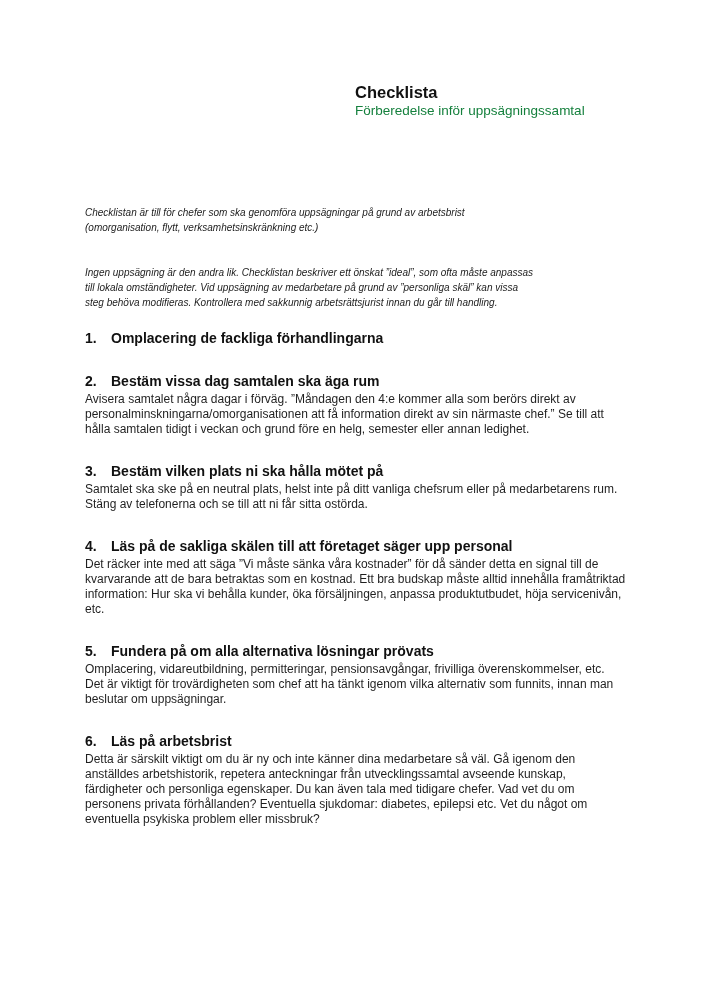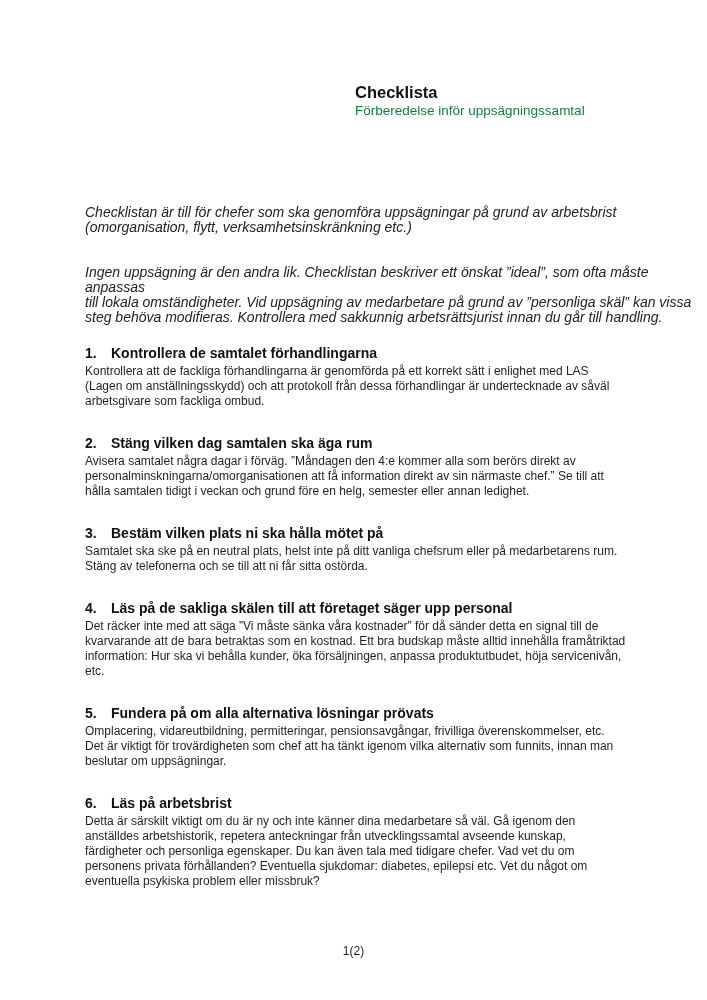--- a/index.html
+++ b/index.html
@@ -35,21 +35,21 @@
   }
   .content {
     position: absolute;
     left: 85px;
     top: 205px;
     width: 610px;
   }
   p.intro {
     margin: 0;
     font-style: italic;
-    font-size: 14px;
+    font-size: 10px;
     line-height: 15px;
     white-space: pre-line;
     color: #222222;
   }
   p.intro + p.intro {
     margin-top: 30px;
   }
   section.item {
     margin-top: 26px;
   }
@@ -99,31 +99,28 @@
 
     <p class="intro">Checklistan är till för chefer som ska genomföra uppsägningar på grund av arbetsbrist
 (omorganisation, flytt, verksamhetsinskränkning etc.)</p>
     <p class="intro">Ingen uppsägning är den andra lik. Checklistan beskriver ett önskat ”ideal”, som ofta måste anpassas
 till lokala omständigheter. Vid uppsägning av medarbetare på grund av ”personliga skäl” kan vissa
 steg behöva modifieras. Kontrollera med sakkunnig arbetsrättsjurist innan du går till handling.</p>
 
     <section class="item">
       <div class="item-heading">
         <span class="item-number">1.</span>
-        <span class="item-title">Kontrollera de samtalet förhandlingarna</span>
+        <span class="item-title">Omplacering de fackliga förhandlingarna</span>
       </div>
-      <p class="item-body">Kontrollera att de fackliga förhandlingarna är genomförda på ett korrekt sätt i enlighet med LAS
-(Lagen om anställningsskydd) och att protokoll från dessa förhandlingar är undertecknade av såväl
-arbetsgivare som fackliga ombud.</p>
     </section>
 
     <section class="item">
       <div class="item-heading">
         <span class="item-number">2.</span>
-        <span class="item-title">Stäng vilken dag samtalen ska äga rum</span>
+        <span class="item-title">Bestäm vissa dag samtalen ska äga rum</span>
       </div>
       <p class="item-body">Avisera samtalet några dagar i förväg. ”Måndagen den 4:e kommer alla som berörs direkt av
 personalminskningarna/omorganisationen att få information direkt av sin närmaste chef.” Se till att
 hålla samtalen tidigt i veckan och grund före en helg, semester eller annan ledighet.</p>
     </section>
 
     <section class="item">
       <div class="item-heading">
         <span class="item-number">3.</span>
         <span class="item-title">Bestäm vilken plats ni ska hålla mötet på</span>
@@ -160,17 +157,14 @@
       </div>
       <p class="item-body">Detta är särskilt viktigt om du är ny och inte känner dina medarbetare så väl. Gå igenom den
 anställdes arbetshistorik, repetera anteckningar från utvecklingssamtal avseende kunskap,
 färdigheter och personliga egenskaper. Du kan även tala med tidigare chefer. Vad vet du om
 personens privata förhållanden? Eventuella sjukdomar: diabetes, epilepsi etc. Vet du något om
 eventuella psykiska problem eller missbruk?</p>
     </section>
 
   </main>
 
-  <footer class="page-footer">
-    <span>1(2)</span>
-  </footer>
 
 </div>
 
 </body></html>

